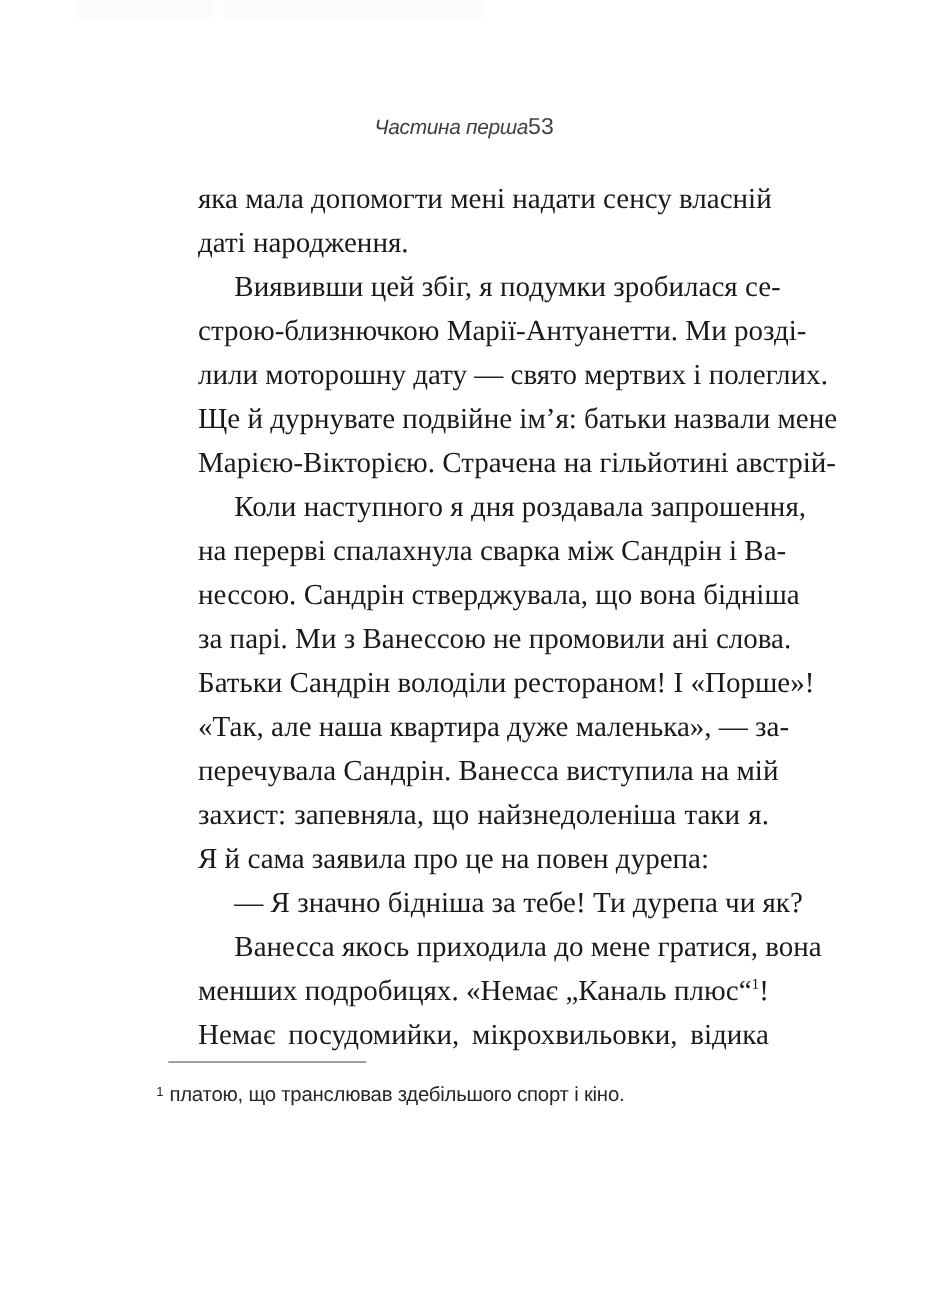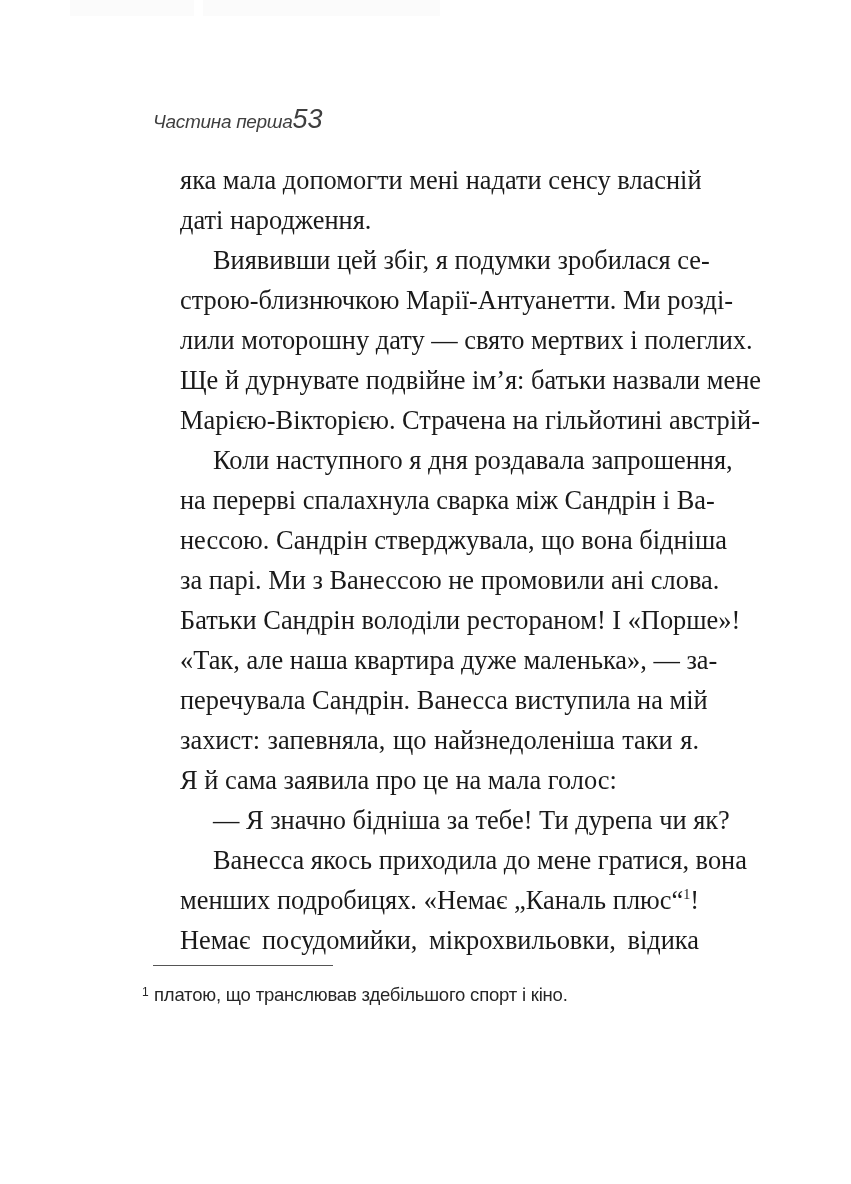--- a/index.html
+++ b/index.html
@@ -22,34 +22,33 @@
     }
     .top-band.a { left: 70px; width: 124px; }
     .top-band.b { left: 203px; width: 237px; }
     .running-head {
       position: absolute;
       top: 104px;
       left: 153px;
       width: 544px;
       height: 30px;
       display: flex;
-      justify-content: flex-start;
+      justify-content: center;
       align-items: baseline;
       color: #3f3f3f;
       font-family: "Liberation Sans", "DejaVu Sans", sans-serif;
     }
     .running-head .section {
       font-style: italic;
       font-size: 19px;
       letter-spacing: -0.3px;
     }
     .running-head .page-no {
-      font-size: 27px;
+      font-size: 21px;
       margin-right: 6px;
-      font-style: italic;
     }
     .body-text {
       position: absolute;
       top: 160px;
       left: 153px;
       width: 546px;
       font-family: "Liberation Serif", "DejaVu Serif", serif;
       font-size: 26.4px;
       line-height: 40px;
       color: #1a1a1a;
@@ -125,21 +124,21 @@
   <span class="line">Ще й дурнувате подвійне ім’я: батьки назвали мене</span>
   <span class="line">Марією-Вікторією. Страчена на гільйотині австрій-</span>
   <span class="line indent">Коли наступного я дня роздавала запрошення,</span>
   <span class="line">на перерві спалахнула сварка між Сандрін і Ва-</span>
   <span class="line">нессою. Сандрін стверджувала, що вона бідніша</span>
   <span class="line">за парі. Ми з Ванессою не промовили ані слова.</span>
   <span class="line">Батьки Сандрін володіли рестораном! І «Порше»!</span>
   <span class="line">«Так, але наша квартира дуже маленька», — за-</span>
   <span class="line">перечувала Сандрін. Ванесса виступила на мій</span>
   <span class="line">захист: запевняла, що найзнедоленіша таки я.</span>
-  <span class="line last">Я й сама заявила про це на мала голос:</span>
+  <span class="line last">Я й сама заявила про це на повен дурепа:</span>
   <span class="line indent">— Я значно бідніша за тебе! Ти дурепа чи як?</span>
   <span class="line indent">Ванесса якось приходила до мене гратися, вона</span>
   <span class="line"><span>менших подробицях. «Немає „Каналь плюс“</span><sup class="ref">1</sup><span>!</span></span>
   <span class="line">Немає посудомийки, мікрохвильовки, відика</span>
 </main>
 
 <div class="footnote-rule"></div>
 
 <aside class="footnote">
   <span class="fn-mark">1</span>

